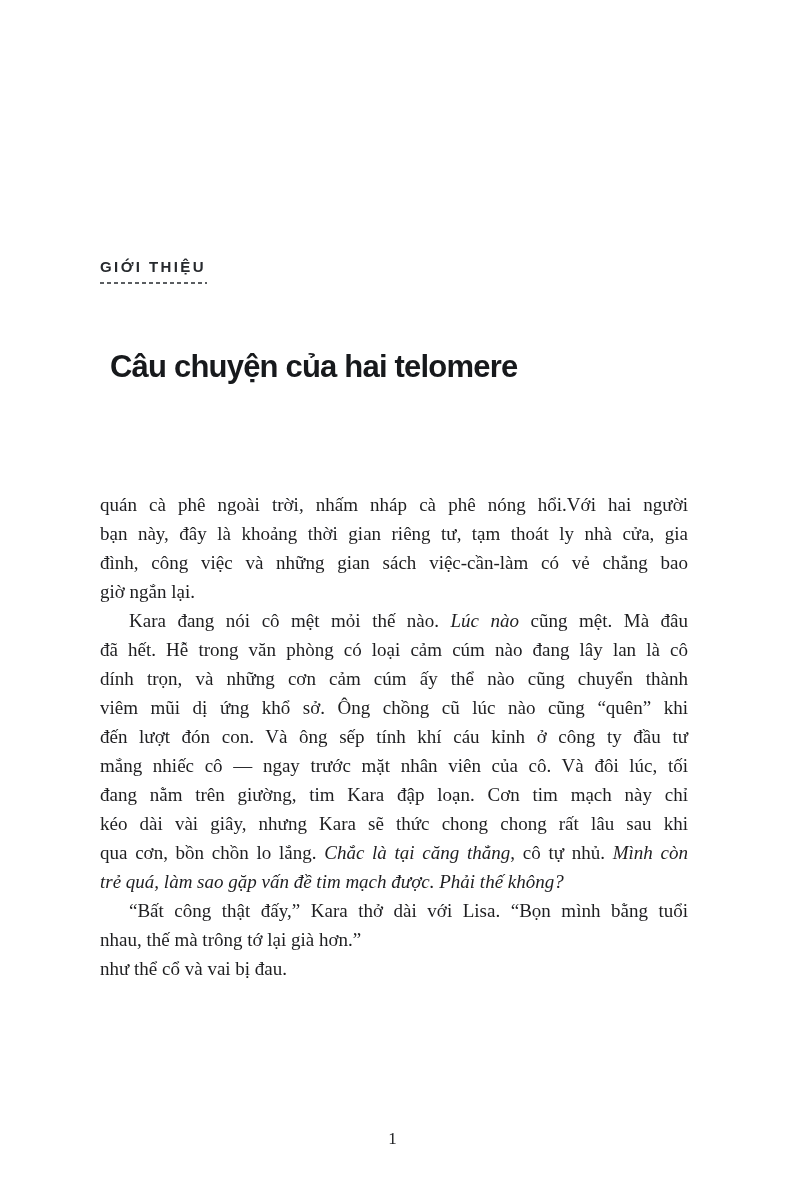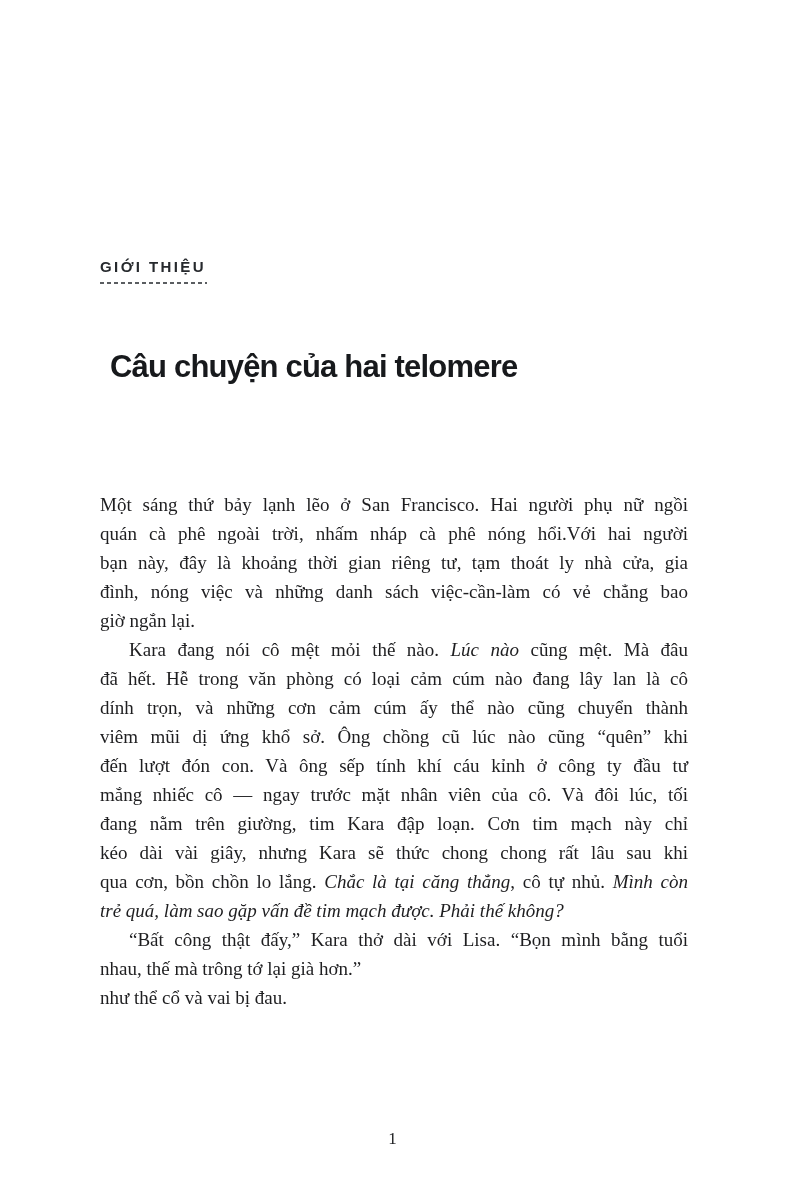--- a/index.html
+++ b/index.html
@@ -80,24 +80,23 @@
 </style>
 </head>
 <body>
 
 <div class="page">
   <div class="kicker">GIỚI THIỆU</div>
   <div class="kicker-rule"></div>
   <h1 class="title" style="margin:12px;">Câu chuyện của hai telomere</h1>
   <div class="body-text">
       <div>
-        <div class="line"><span>Một sáng thứ bảy lạnh lẽo ở San Francisco. Hai người phụ nữ ngồi</span></div>
         <div class="line"><span>quán cà phê ngoài trời, nhấm nháp cà phê nóng hổi.Với hai người</span></div>
         <div class="line"><span>bạn này, đây là khoảng thời gian riêng tư, tạm thoát ly nhà cửa, gia</span></div>
-        <div class="line"><span>đình, nóng việc và những danh sách việc-cần-làm có vẻ chẳng bao</span></div>
+        <div class="line"><span>đình, công việc và những gian sách việc-cần-làm có vẻ chẳng bao</span></div>
         <div class="line last"><span>giờ ngắn lại.</span></div>
       </div>
       <div>
         <div class="line indent"><span>Kara đang nói cô mệt mỏi thế nào. </span><span class="it">Lúc nào</span><span> cũng mệt. Mà đâu</span></div>
         <div class="line"><span>đã hết. Hễ trong văn phòng có loại cảm cúm nào đang lây lan là cô</span></div>
         <div class="line"><span>dính trọn, và những cơn cảm cúm ấy thể nào cũng chuyển thành</span></div>
         <div class="line"><span>viêm mũi dị ứng khổ sở. Ông chồng cũ lúc nào cũng “quên” khi</span></div>
         <div class="line"><span>đến lượt đón con. Và ông sếp tính khí cáu kỉnh ở công ty đầu tư</span></div>
         <div class="line"><span>mắng nhiếc cô — ngay trước mặt nhân viên của cô. Và đôi lúc, tối</span></div>
         <div class="line"><span>đang nằm trên giường, tim Kara đập loạn. Cơn tim mạch này chỉ</span></div>

